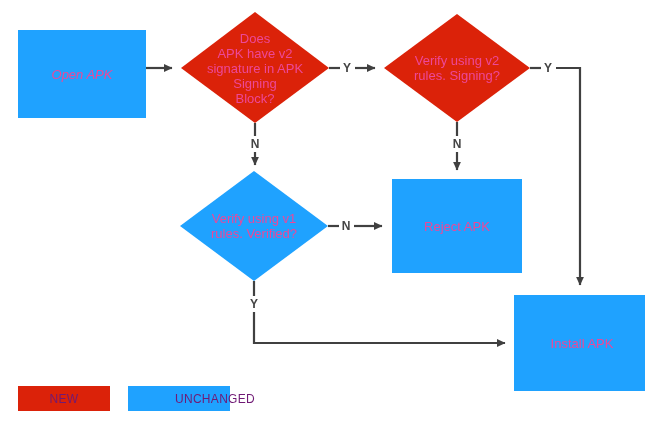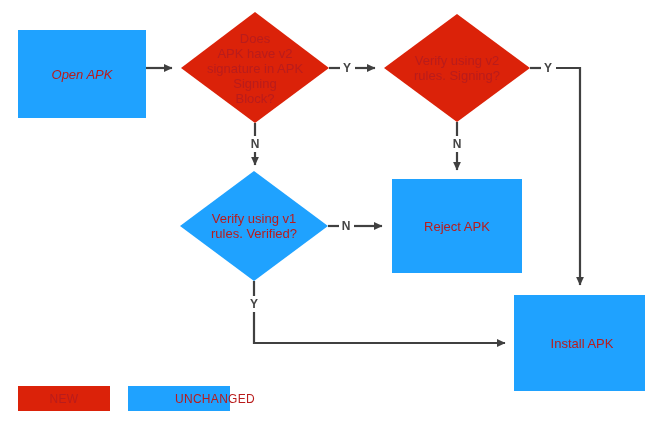--- a/index.html
+++ b/index.html
@@ -23,21 +23,21 @@
     top: 0;
     width: 657px;
     height: 427px;
   }
   .node-label {
     position: absolute;
     display: flex;
     align-items: center;
     justify-content: center;
     text-align: center;
-    color: #b91c1c;
+    color: #ec4899;
     font-family: "Liberation Sans", sans-serif;
     font-size: 13px;
     line-height: 15px;
     pointer-events: none;
     white-space: pre-line;
   }
   .edge-label {
     position: absolute;
     color: #444444;
     font-family: "Liberation Sans", sans-serif;
@@ -45,21 +45,21 @@
     font-weight: bold;
     line-height: 12px;
     text-align: center;
     pointer-events: none;
   }
   .legend-swatch {
     position: absolute;
     display: flex;
     align-items: center;
     justify-content: center;
-    color: #b91c1c;
+    color: #701a75;
     font-family: "Liberation Sans", sans-serif;
     font-size: 12px;
     letter-spacing: 0.3px;
   }
 </style>
 </head>
 <body>
 
 <div id="canvas">
 

